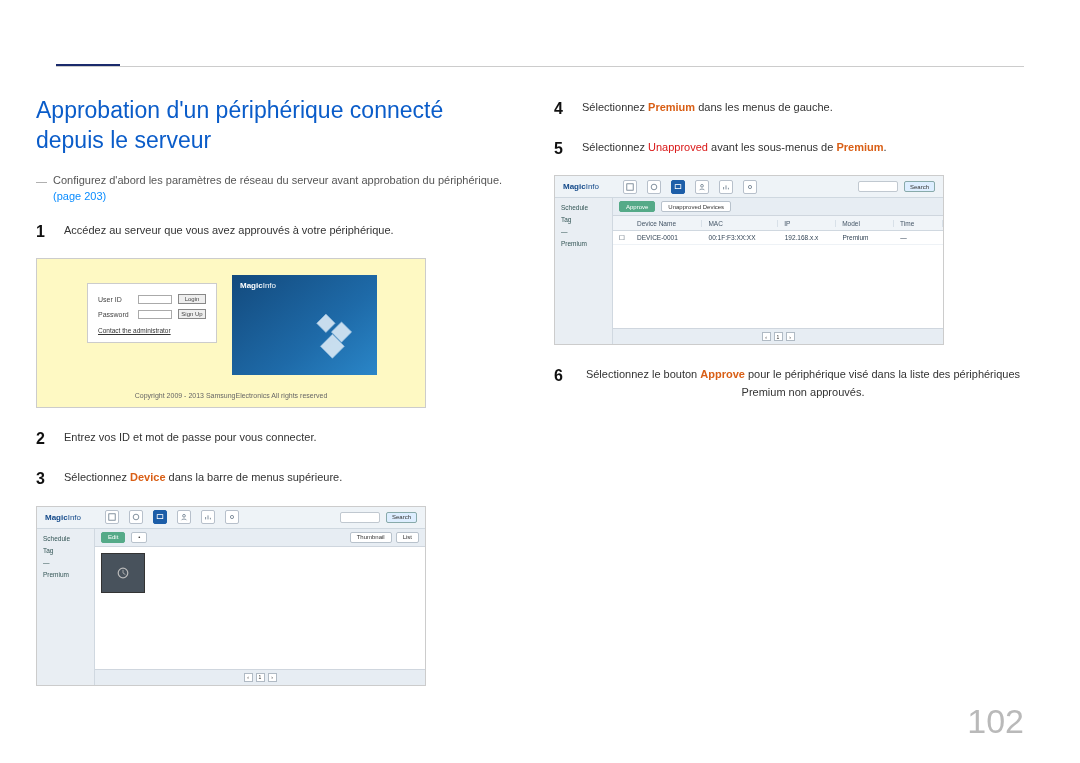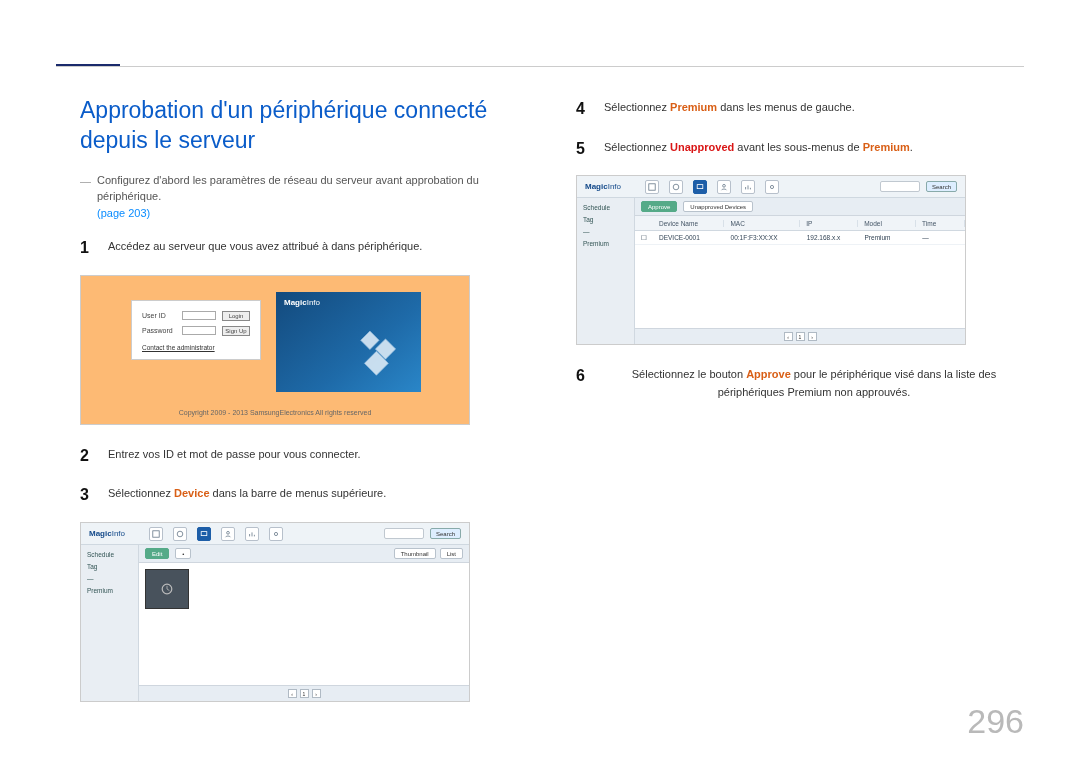--- a/index.html
+++ b/index.html
@@ -5,21 +5,21 @@
   * { box-sizing: border-box; margin: 0; padding: 0; }
   body {
     width: 1080px;
     height: 763px;
     background: #fff;
     font-family: Arial, Helvetica, sans-serif;
     color: #333;
     position: relative;
   }
   .page {
-    padding: 40px 56px 30px 80px;
+    padding: 40px 56px 30px 36px;
     position: relative;
     height: 100%;
   }
   .blue-bar {
     position: absolute;
     top: 64px;
     left: 56px;
     width: 64px;
     height: 3px;
     background: #1a2a6c;
@@ -66,26 +66,26 @@
   }
   .step .num {
     flex: 0 0 auto;
     font-size: 16px;
     font-weight: 700;
     color: #111;
     width: 14px;
   }
   .step .txt { padding-top: 3px; text-align: center; }
   .accent-orange { color: #d95f16; font-weight: 700; }
-  .accent-red { color: #d91616; font-weight: 700; }
+  .accent-red { color: #d91616; font-weight: 400; }
 
   .shot {
     margin: 6px 0 18px 0;
     border: 1px solid #ccc;
-    background: #fdba74;
+    background: #fef9c3;
     width: 390px;
   }
   
   .login-shot { height: 150px; position: relative; }
   .login-left {
     position:absolute; left:50px; top:24px; width:130px;
     border:1px solid #ccc; background:#fff; padding:10px 10px 8px;
     font-size:7px; color:#444;
   }
   .login-left .row { display:flex; align-items:center; gap:6px; margin-bottom:5px;}
@@ -177,21 +177,21 @@
         <span class="dash">―</span>
         <span>
           <span>Configurez d'abord les paramètres de réseau du serveur avant approbation du périphérique.</span>
           <br>
           <a href="#" class="link">(page 203)</a>
         </span>
       </div>
 
       <div class="step">
         <div class="num">1</div>
-        <div class="txt">Accédez au serveur que vous avez attribué à dans périphérique.</div>
+        <div class="txt">Accédez au serveur que vous avez approuvés à votre périphérique.</div>
       </div>
 
       <div class="shot login-shot">
         <div class="login-left">
           <div class="row">
             <span class="lbl">User ID</span>
             <span class="inp"></span>
             <span class="btn">Login</span>
           </div>
           <div class="row">
@@ -400,14 +400,14 @@
       <div class="step">
         <div class="num">6</div>
         <div class="txt">
           <span>Sélectionnez le bouton </span><span class="accent-orange">Approve</span><span> pour le périphérique visé dans la liste des périphériques Premium non approuvés.</span>
         </div>
       </div>
 
     </div>
   </div>
 
-  <div class="page-number">296</div>
+  <div class="page-number">102</div>
 </div>
 
 </body></html>

